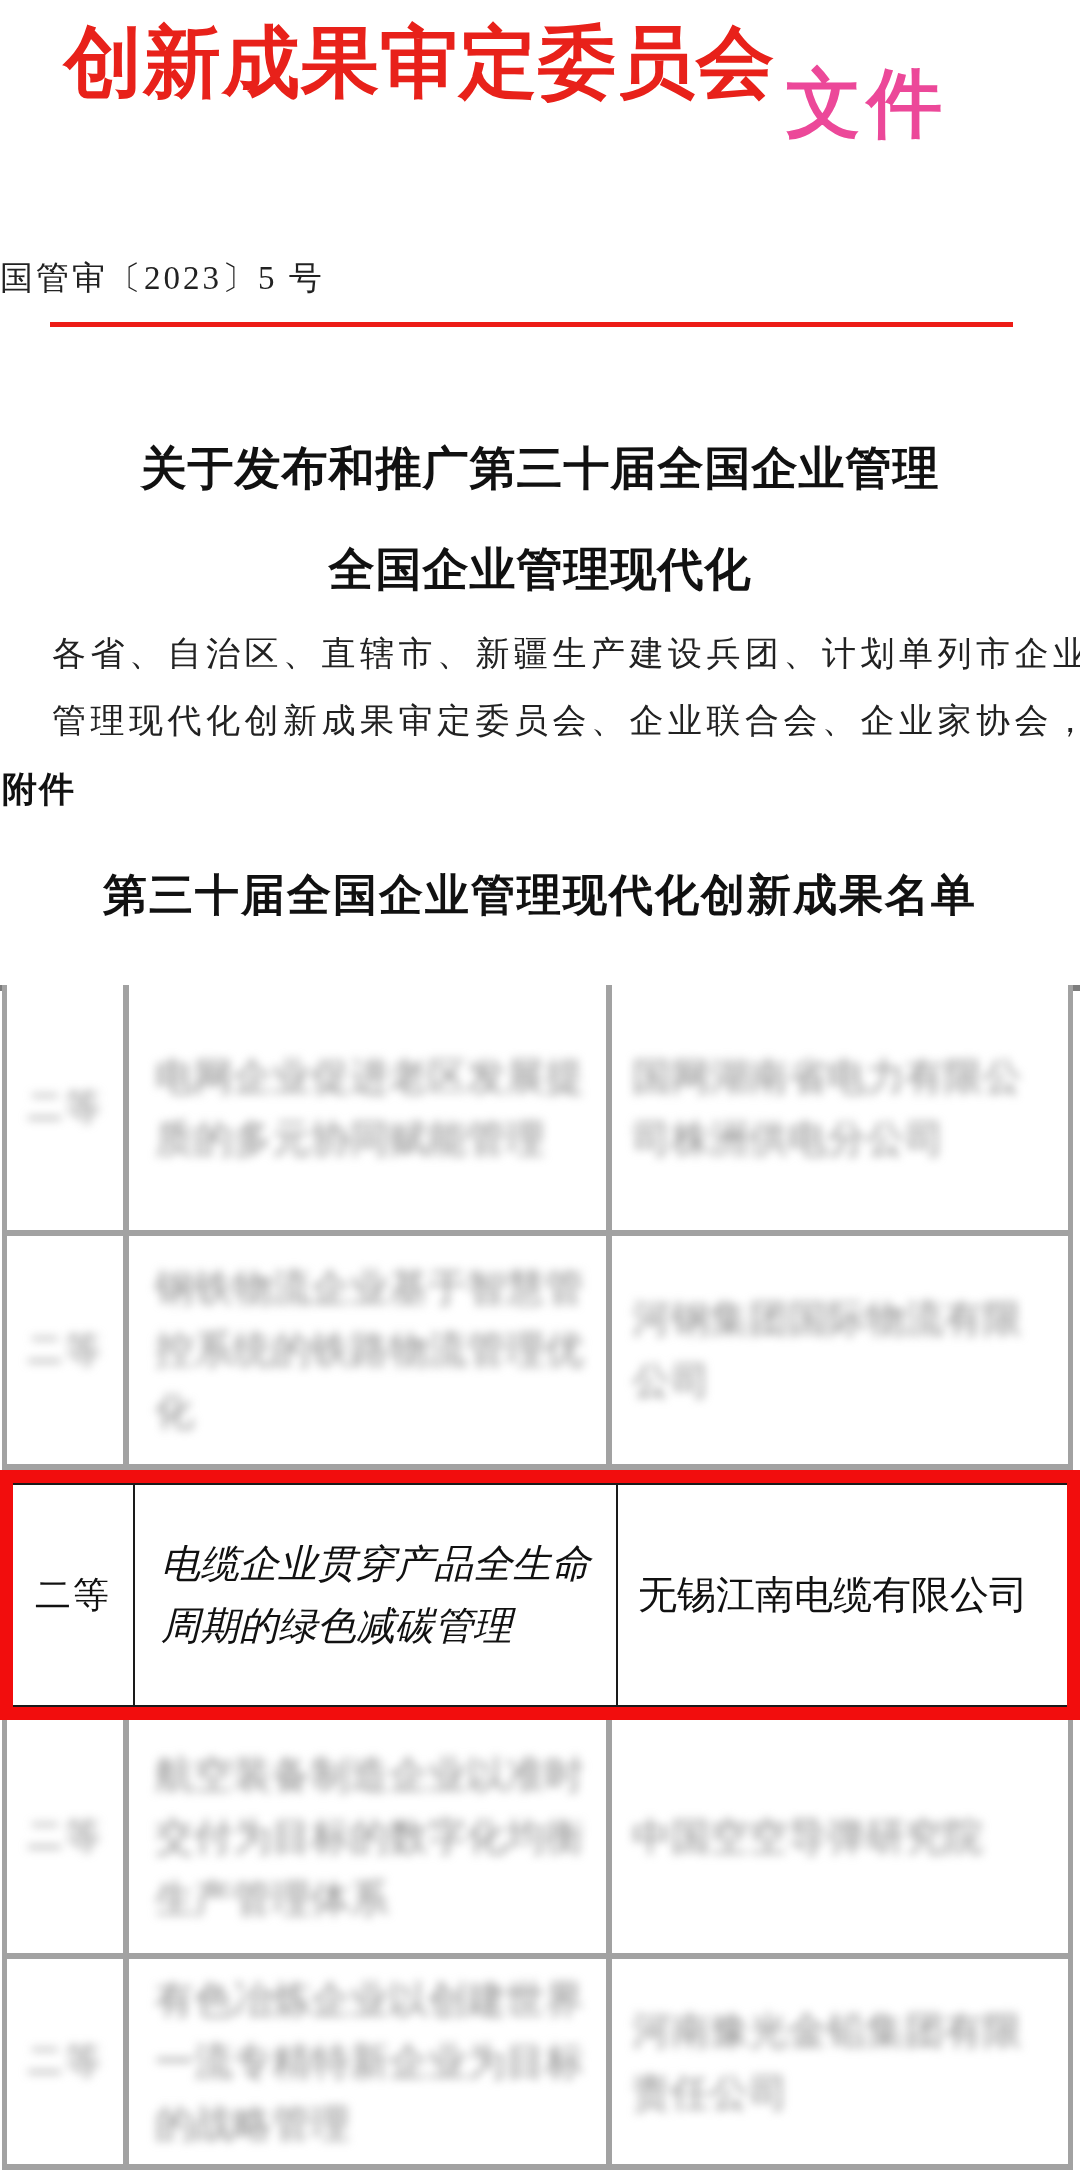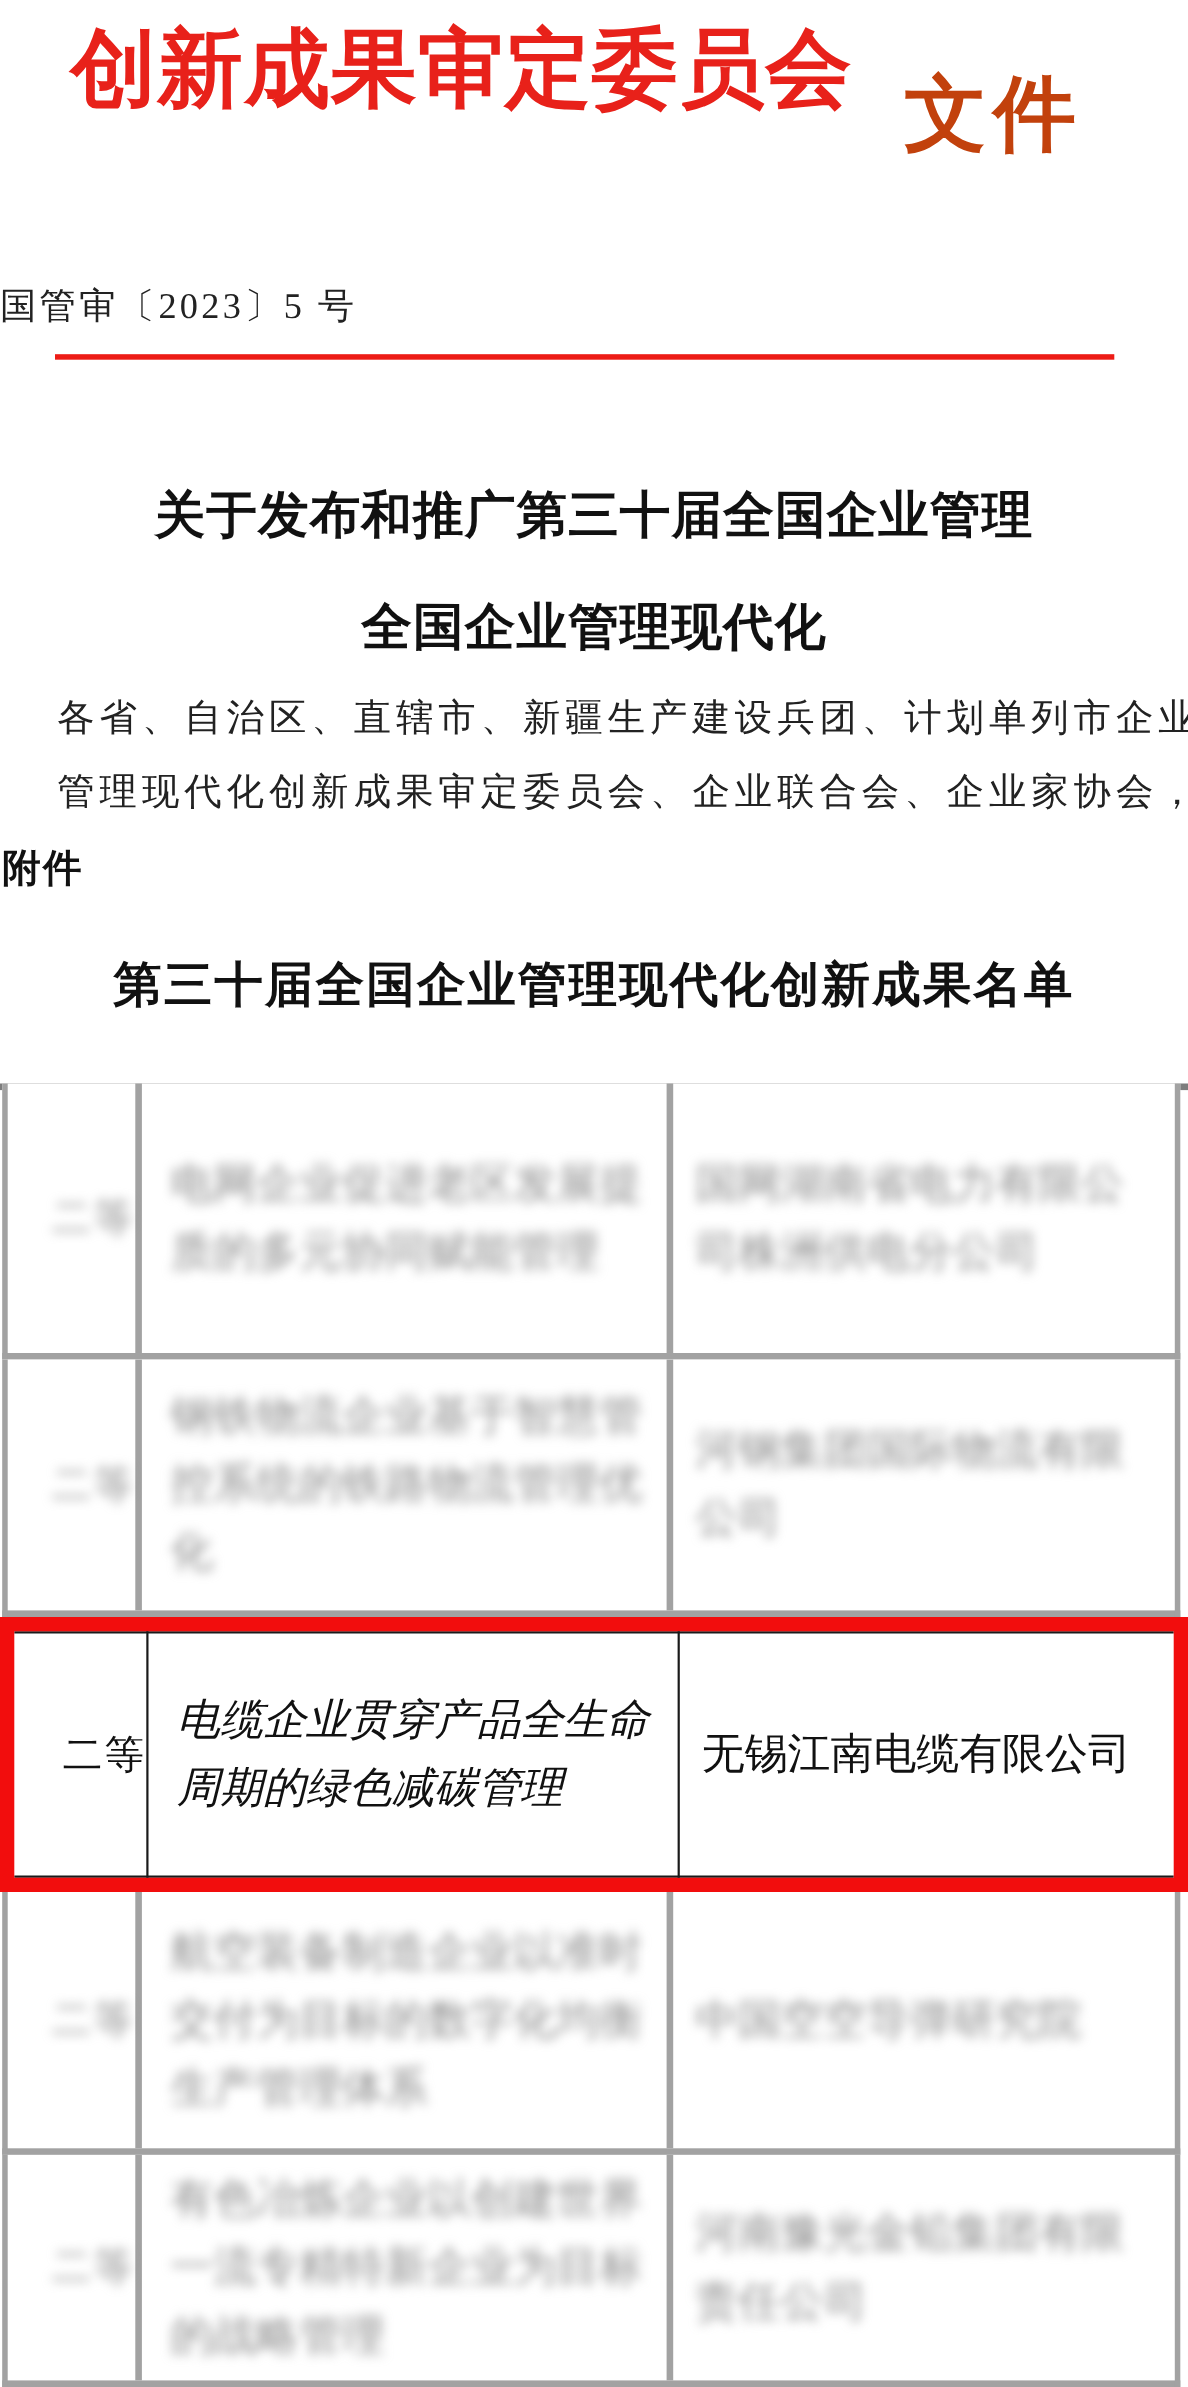--- a/index.html
+++ b/index.html
@@ -12,22 +12,22 @@
     color:#1a1a1a;
   }
 
   
   .org-title{
     position:absolute;left:64px;top:10px;
     font-size:78px;font-weight:bold;line-height:105px;
     color:#e8211a;letter-spacing:1px;white-space:nowrap;
   }
   .doc-type{
-    position:absolute;left:822px;top:54px;
-    font-size:75px;font-weight:bold;color:#c2410c;
+    position:absolute;left:786px;top:54px;
+    font-size:75px;font-weight:bold;color:#ec4899;
     letter-spacing:6px;white-space:nowrap;
   }
   .doc-number{
     position:absolute;left:0;top:256px;width:1080px;
     text-align:left;font-size:33px;letter-spacing:3px;color:#222;
   }
   .red-rule{
     position:absolute;left:50px;top:322px;width:963px;height:5px;
     background:#ed1c16;
   }
@@ -63,21 +63,21 @@
   .result-table{
     position:absolute;left:2px;top:985px;width:1071px;height:1185px;
   }
   .row{
     box-sizing:border-box;display:flex;width:auto;
     border-left:5px solid #a2a2a2;border-right:5px solid #a2a2a2;
     border-bottom:6px solid #a2a2a2;
     background:#fff;
   }
   .row .c1{box-sizing:border-box;width:122px;display:flex;align-items:center;
-    justify-content:flex-end;border-right:6px solid #a2a2a2;}
+    justify-content:center;border-right:6px solid #a2a2a2;}
   .row .c2{box-sizing:border-box;width:483px;display:flex;align-items:center;
     padding:0 16px 0 26px;border-right:6px solid #a2a2a2;}
   .row .c3{box-sizing:border-box;flex:1;display:flex;align-items:center;
     padding:0 12px 0 20px;}
   .grade{font-size:36px;letter-spacing:2px;}
   .cellText{font-size:39px;line-height:62px;word-break:break-all;}
 
   .row.blurred{color:#8c8c8c;}
   .row.blurred .grade,.row.blurred .cellText{filter:blur(5px);}
 

